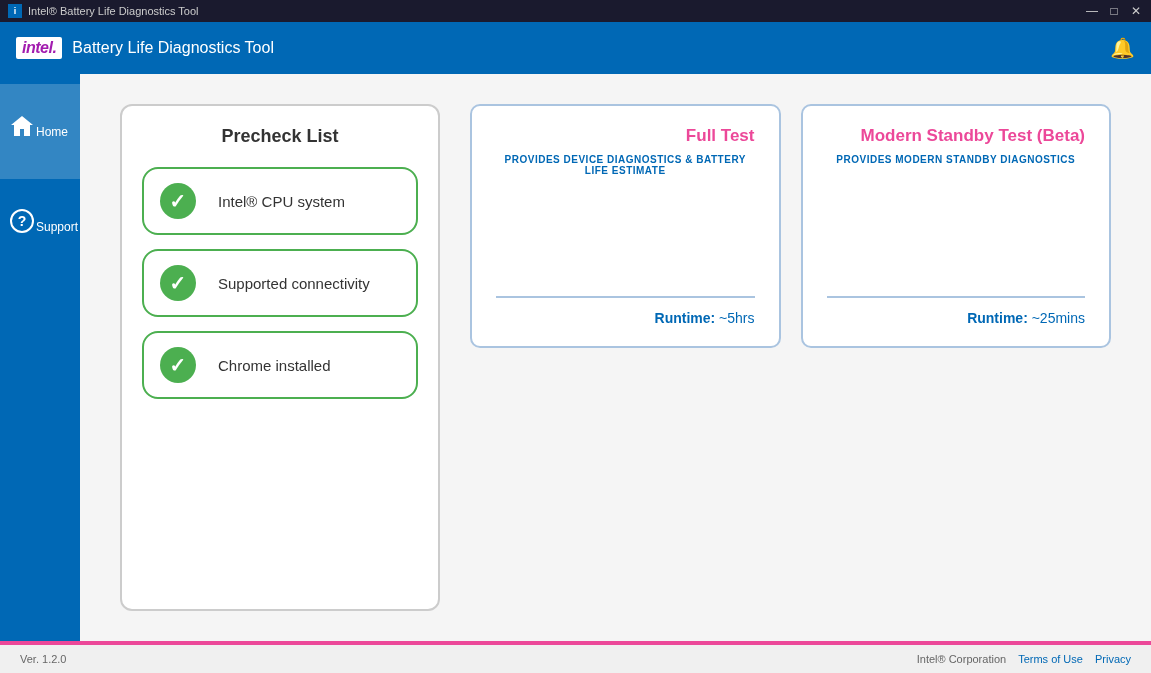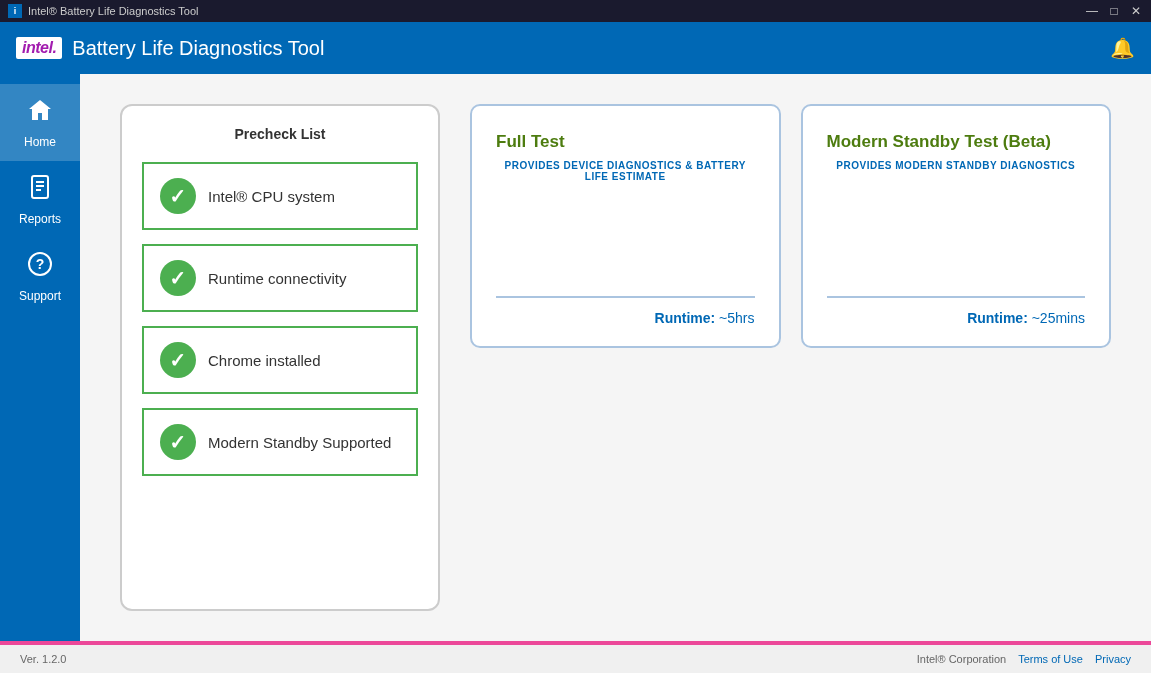--- a/index.html
+++ b/index.html
@@ -79,21 +79,21 @@
       color: #a21caf;
       font-weight: 900;
       font-size: 16px;
       padding: 2px 6px;
       border-radius: 2px;
       font-style: italic;
       letter-spacing: -0.5px;
     }
     .header-title {
       color: white;
-      font-size: 20px;
+      font-size: 16px;
       font-weight: 400;
     }
     .header-bell {
       color: white;
       font-size: 20px;
       cursor: pointer;
     }
 
     
     .app-body {
@@ -107,23 +107,23 @@
       width: 80px;
       background: #0068b5;
       display: flex;
       flex-direction: column;
       align-items: center;
       padding-top: 10px;
       flex-shrink: 0;
     }
     .sidebar-item {
       display: flex;
-      flex-direction: column;
-      align-items: center;
-      padding: 12px 8px;
+      flex-direction: row;
+      align-items: center;
+      padding: 28px 8px;
       cursor: pointer;
       color: white;
       width: 100%;
       text-align: center;
     }
     .sidebar-item.active {
       background: rgba(255,255,255,0.2);
     }
     .sidebar-icon {
       font-size: 26px;
@@ -150,36 +150,36 @@
     .precheck-panel {
       background: white;
       border-radius: 12px;
       border: 2px solid #ccc;
       padding: 20px;
       width: 320px;
       flex-shrink: 0;
     }
     .precheck-title {
       text-align: center;
-      font-size: 14px;
+      font-size: 18px;
       font-weight: 600;
       color: #333;
       margin-bottom: 20px;
     }
     .precheck-items {
       display: flex;
       flex-direction: column;
       gap: 14px;
     }
     .precheck-item {
       display: flex;
       align-items: center;
-      gap: 12px;
+      gap: 22px;
       border: 2px solid #4caf50;
-      border-radius: 0;
+      border-radius: 16px;
       padding: 14px 16px;
       background: white;
     }
     .check-icon {
       width: 36px;
       height: 36px;
       background: #4caf50;
       border-radius: 50%;
       display: flex;
       align-items: center;
@@ -211,26 +211,25 @@
       background: white;
       border-radius: 10px;
       border: 2px solid #aac4e0;
       padding: 20px 24px;
       display: flex;
       flex-direction: column;
       cursor: pointer;
       transition: box-shadow 0.2s;
     }
     .test-card-title {
-      color: #4d7c0f;
+      color: #ec4899;
       font-size: 17px;
       font-weight: 700;
-      text-align: left;
+      text-align: right;
       margin-bottom: 8px;
-      margin-top: 6px;
     }
     .test-card-subtitle {
       color: #0068b5;
       font-size: 10px;
       font-weight: 700;
       text-align: center;
       letter-spacing: 0.5px;
       text-transform: uppercase;
       margin-bottom: auto;
     }
@@ -313,31 +312,20 @@
       <div class="sidebar-icon">
         <svg width="28" height="28" viewBox="0 0 28 28" fill="white">
           <path d="M14 4L3 13h3v11h6v-7h4v7h6V13h3L14 4z"></path>
         </svg>
       </div>
       <span class="sidebar-label">Home</span>
     </div>
     <div class="sidebar-item">
       <div class="sidebar-icon">
         <svg width="28" height="28" viewBox="0 0 28 28" fill="white">
-          <rect x="6" y="3" width="16" height="22" rx="2" fill="none" stroke="white" stroke-width="2"></rect>
-          <line x1="10" y1="9" x2="18" y2="9" stroke="white" stroke-width="2"></line>
-          <line x1="10" y1="13" x2="18" y2="13" stroke="white" stroke-width="2"></line>
-          <line x1="10" y1="17" x2="15" y2="17" stroke="white" stroke-width="2"></line>
-        </svg>
-      </div>
-      <span class="sidebar-label">Reports</span>
-    </div>
-    <div class="sidebar-item">
-      <div class="sidebar-icon">
-        <svg width="28" height="28" viewBox="0 0 28 28" fill="white">
           <circle cx="14" cy="14" r="11" fill="none" stroke="white" stroke-width="2"></circle>
           <text x="14" y="19" text-anchor="middle" fill="white" font-size="14" font-weight="bold">?</text>
         </svg>
       </div>
       <span class="sidebar-label">Support</span>
     </div>
   </nav>
 
   <main class="content-area">
 
@@ -345,32 +333,28 @@
       <div class="precheck-title">Precheck List</div>
       <div class="precheck-items">
 
         <div class="precheck-item">
           <div class="check-icon"></div>
           <span class="precheck-item-label">Intel® CPU system</span>
         </div>
 
         <div class="precheck-item">
           <div class="check-icon"></div>
-          <span class="precheck-item-label">Runtime connectivity</span>
+          <span class="precheck-item-label">Supported connectivity</span>
         </div>
 
         <div class="precheck-item">
           <div class="check-icon"></div>
           <span class="precheck-item-label">Chrome installed</span>
         </div>
 
-        <div class="precheck-item">
-          <div class="check-icon"></div>
-          <span class="precheck-item-label">Modern Standby Supported</span>
-        </div>
 
       </div>
     </div>
 
     <div class="test-cards-area">
 
       <div class="test-card">
         <div class="test-card-title">Full Test</div>
         <div class="test-card-subtitle">PROVIDES DEVICE DIAGNOSTICS &amp; BATTERY LIFE ESTIMATE</div>
         <div class="test-card-divider"></div>

